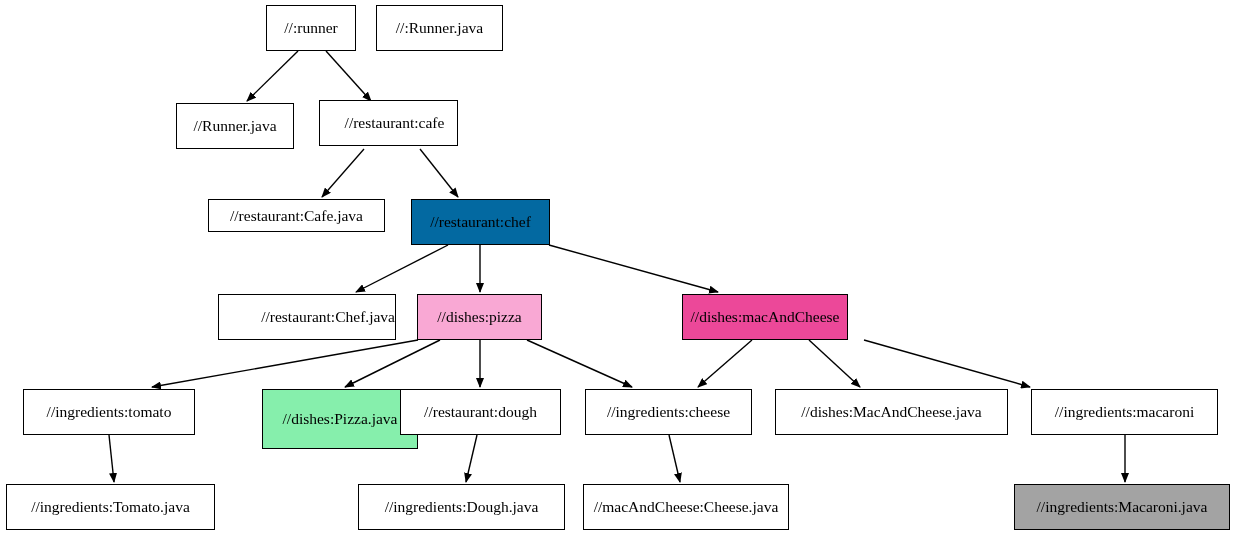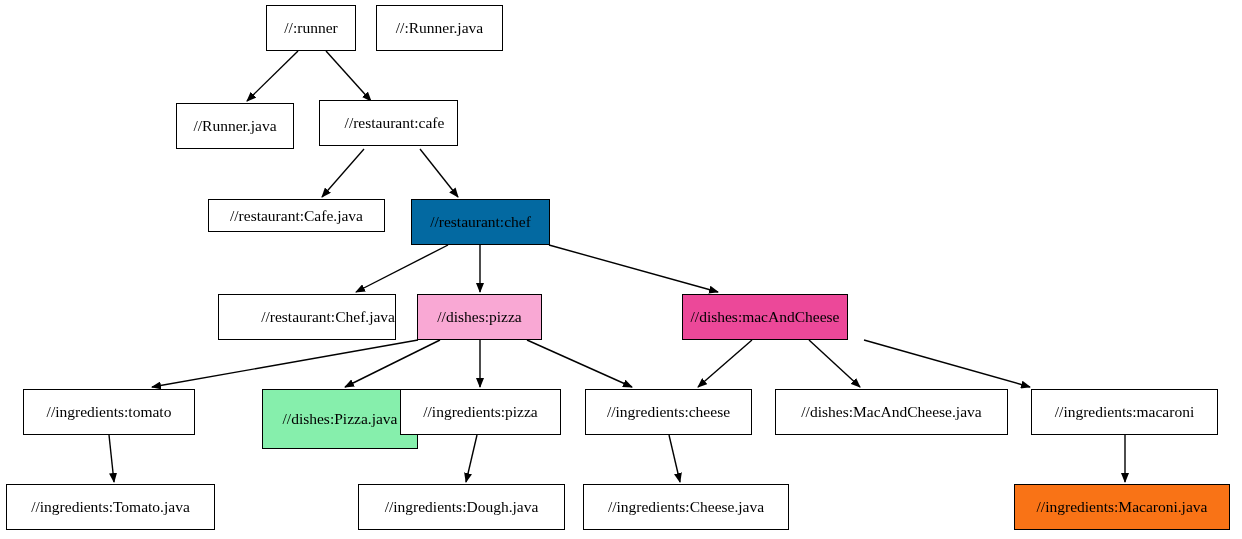--- a/index.html
+++ b/index.html
@@ -99,37 +99,37 @@
       <div class="graph-node" style="left: 682px; top: 294px; width: 166px; height: 46px; border-color: rgb(0, 0, 0); background: #ec4899;">
         <span class="node-label">//dishes:macAndCheese</span>
       </div>
       <div class="graph-node" style="left: 23px; top: 389px; width: 172px; height: 46px; border-color: rgb(0, 0, 0); background: rgb(255, 255, 255);">
         <span class="node-label">//ingredients:tomato</span>
       </div>
       <div class="graph-node" style="left: 218px; top: 389px; width: 156px; height: 60px; border-color: rgb(0, 0, 0); background: #86efac; margin-left: 44px;">
         <span class="node-label">//dishes:Pizza.java</span>
       </div>
       <div class="graph-node" style="left: 400px; top: 389px; width: 161px; height: 46px; border-color: rgb(0, 0, 0); background: rgb(255, 255, 255);">
-        <span class="node-label">//ingredients:pizza</span>
+        <span class="node-label">//restaurant:dough</span>
       </div>
       <div class="graph-node" style="left: 585px; top: 389px; width: 167px; height: 46px; border-color: rgb(0, 0, 0); background: rgb(255, 255, 255);">
         <span class="node-label">//ingredients:cheese</span>
       </div>
       <div class="graph-node" style="left: 775px; top: 389px; width: 233px; height: 46px; border-color: rgb(0, 0, 0); background: rgb(255, 255, 255);">
         <span class="node-label">//dishes:MacAndCheese.java</span>
       </div>
       <div class="graph-node" style="left: 1031px; top: 389px; width: 187px; height: 46px; border-color: rgb(0, 0, 0); background: rgb(255, 255, 255);">
         <span class="node-label">//ingredients:macaroni</span>
       </div>
       <div class="graph-node" style="left: 6px; top: 484px; width: 209px; height: 46px; border-color: rgb(0, 0, 0); background: rgb(255, 255, 255);">
         <span class="node-label">//ingredients:Tomato.java</span>
       </div>
       <div class="graph-node" style="left: 358px; top: 484px; width: 207px; height: 46px; border-color: rgb(0, 0, 0); background: rgb(255, 255, 255);">
         <span class="node-label">//ingredients:Dough.java</span>
       </div>
       <div class="graph-node" style="left: 583px; top: 484px; width: 206px; height: 46px; border-color: rgb(0, 0, 0); background: rgb(255, 255, 255);">
-        <span class="node-label">//ingredients:Cheese.java</span>
+        <span class="node-label">//macAndCheese:Cheese.java</span>
       </div>
-      <div class="graph-node" style="left: 1014px; top: 484px; width: 216px; height: 46px; border-color: rgb(0, 0, 0); background: #f97316;">
+      <div class="graph-node" style="left: 1014px; top: 484px; width: 216px; height: 46px; border-color: rgb(0, 0, 0); background: #a3a3a3;">
         <span class="node-label">//ingredients:Macaroni.java</span>
       </div>
     </div>
 </div>
 
 </body></html>

